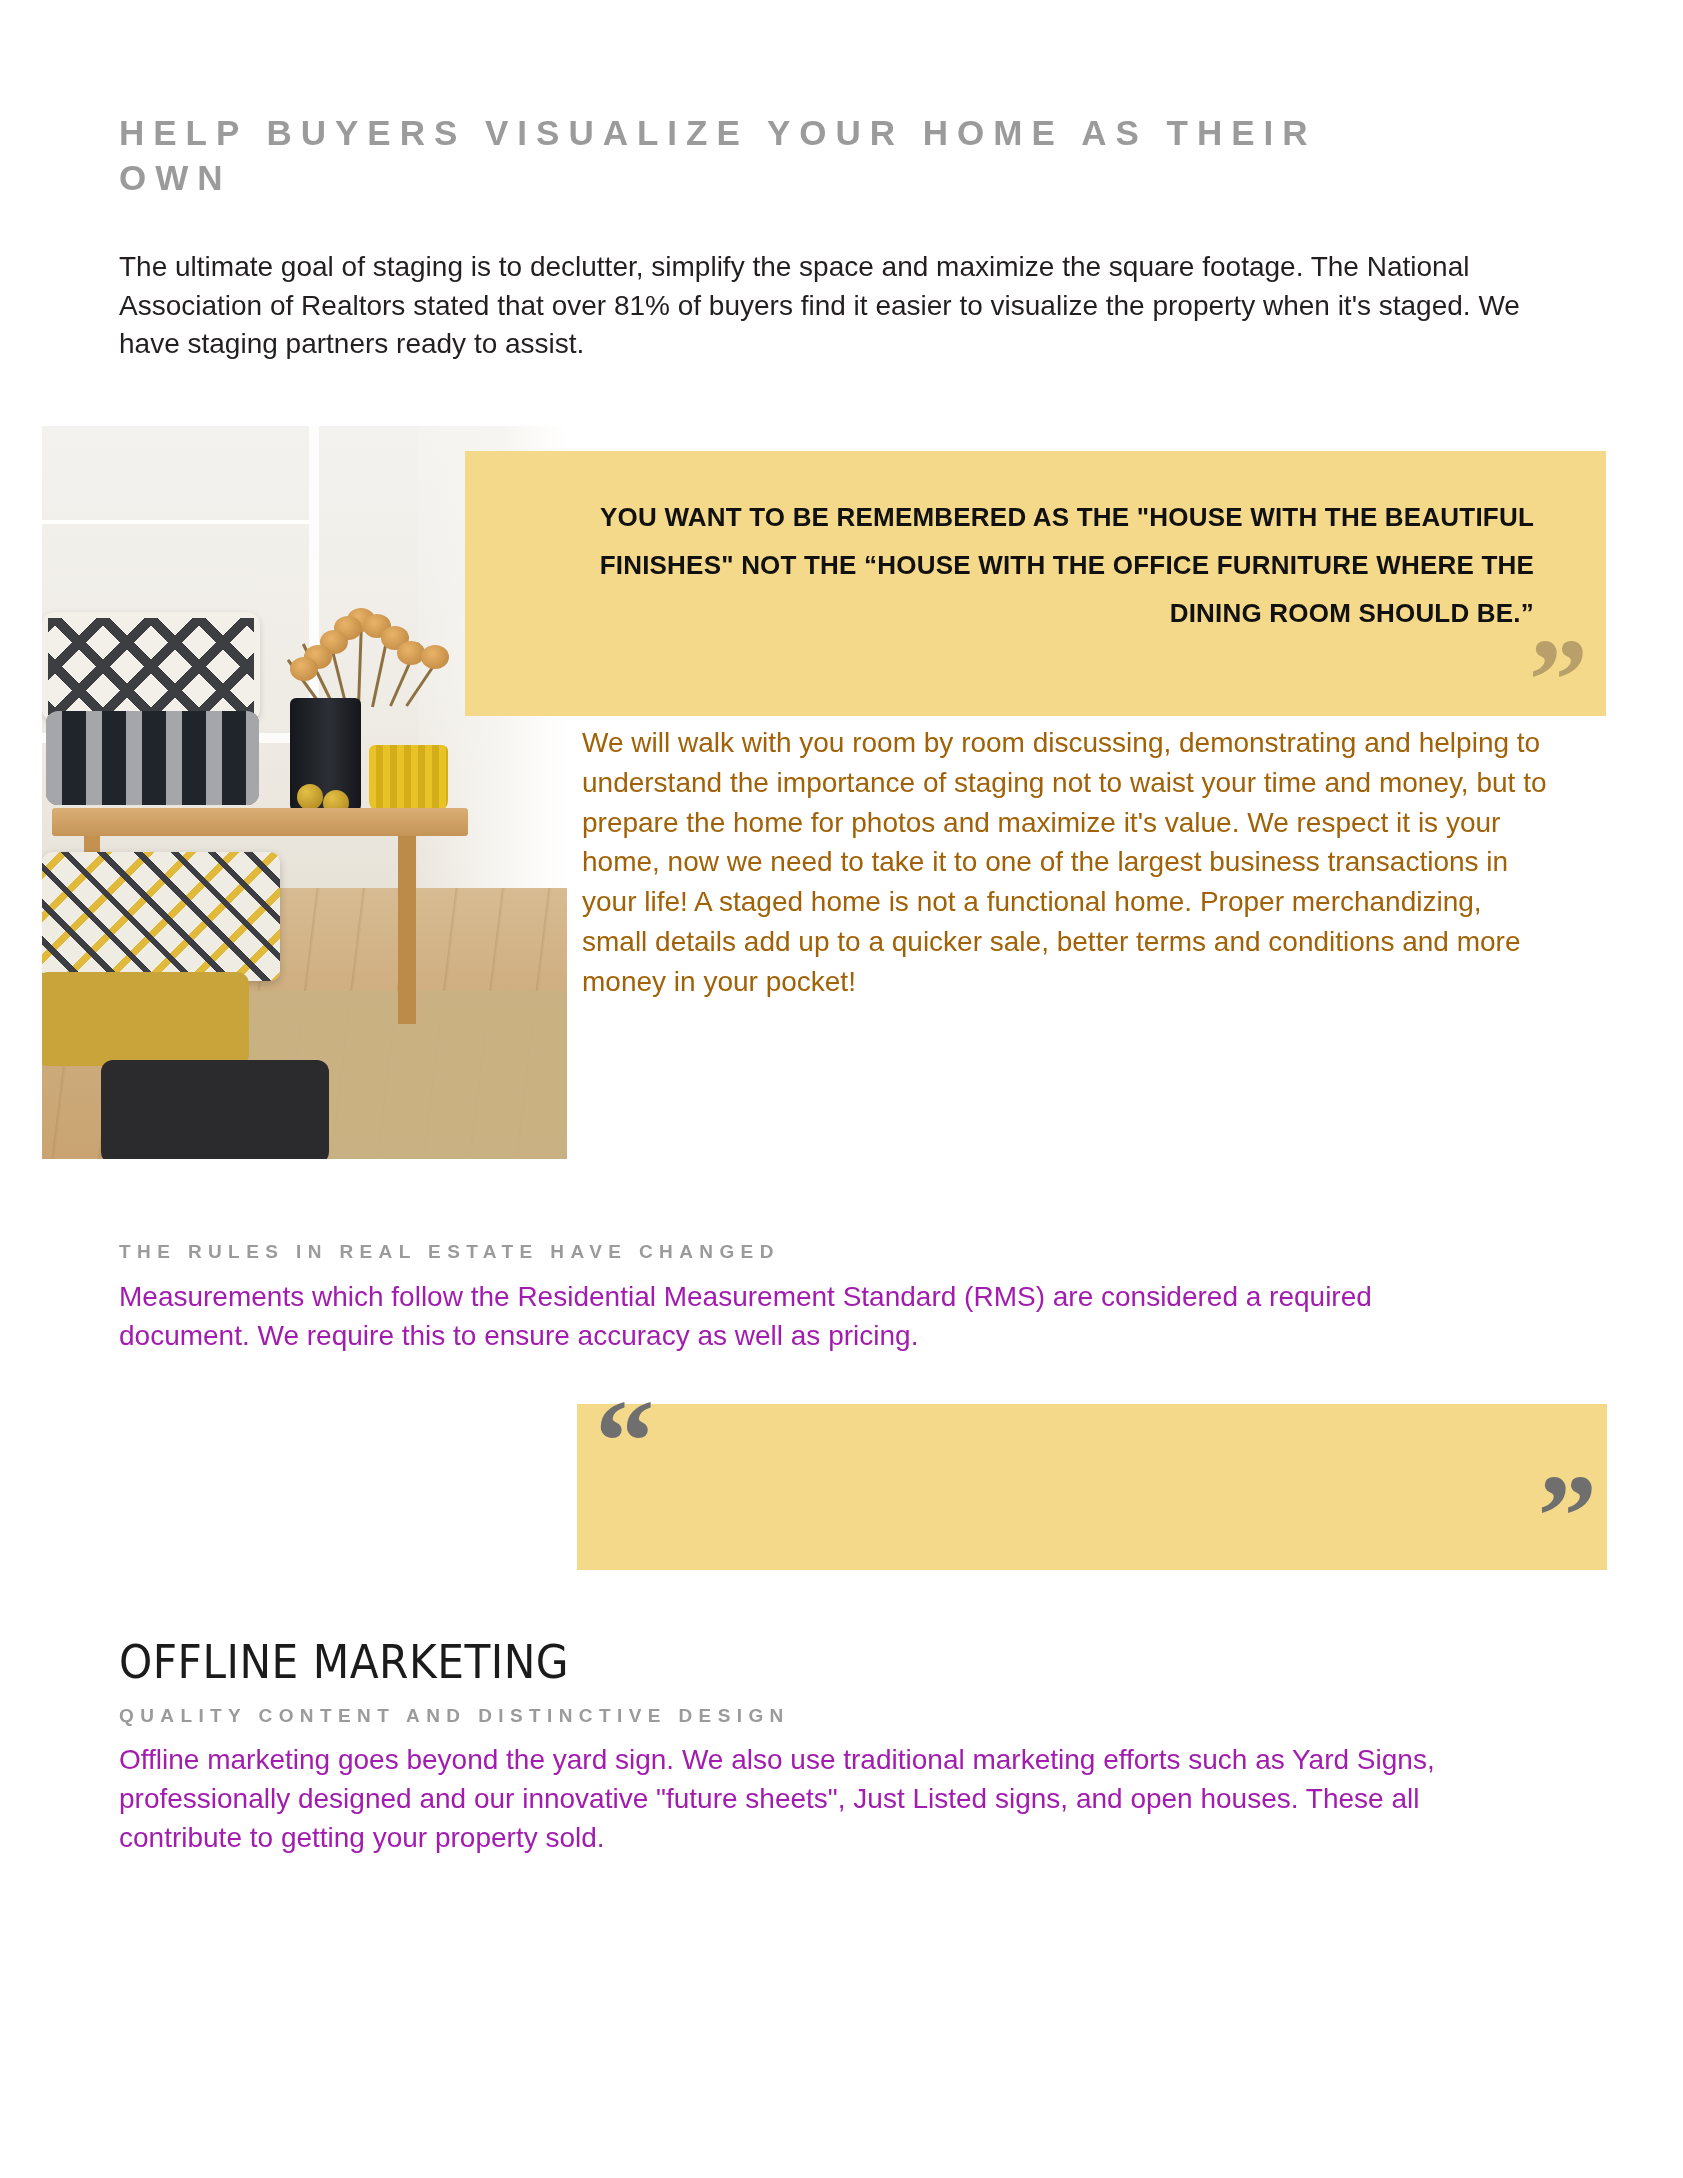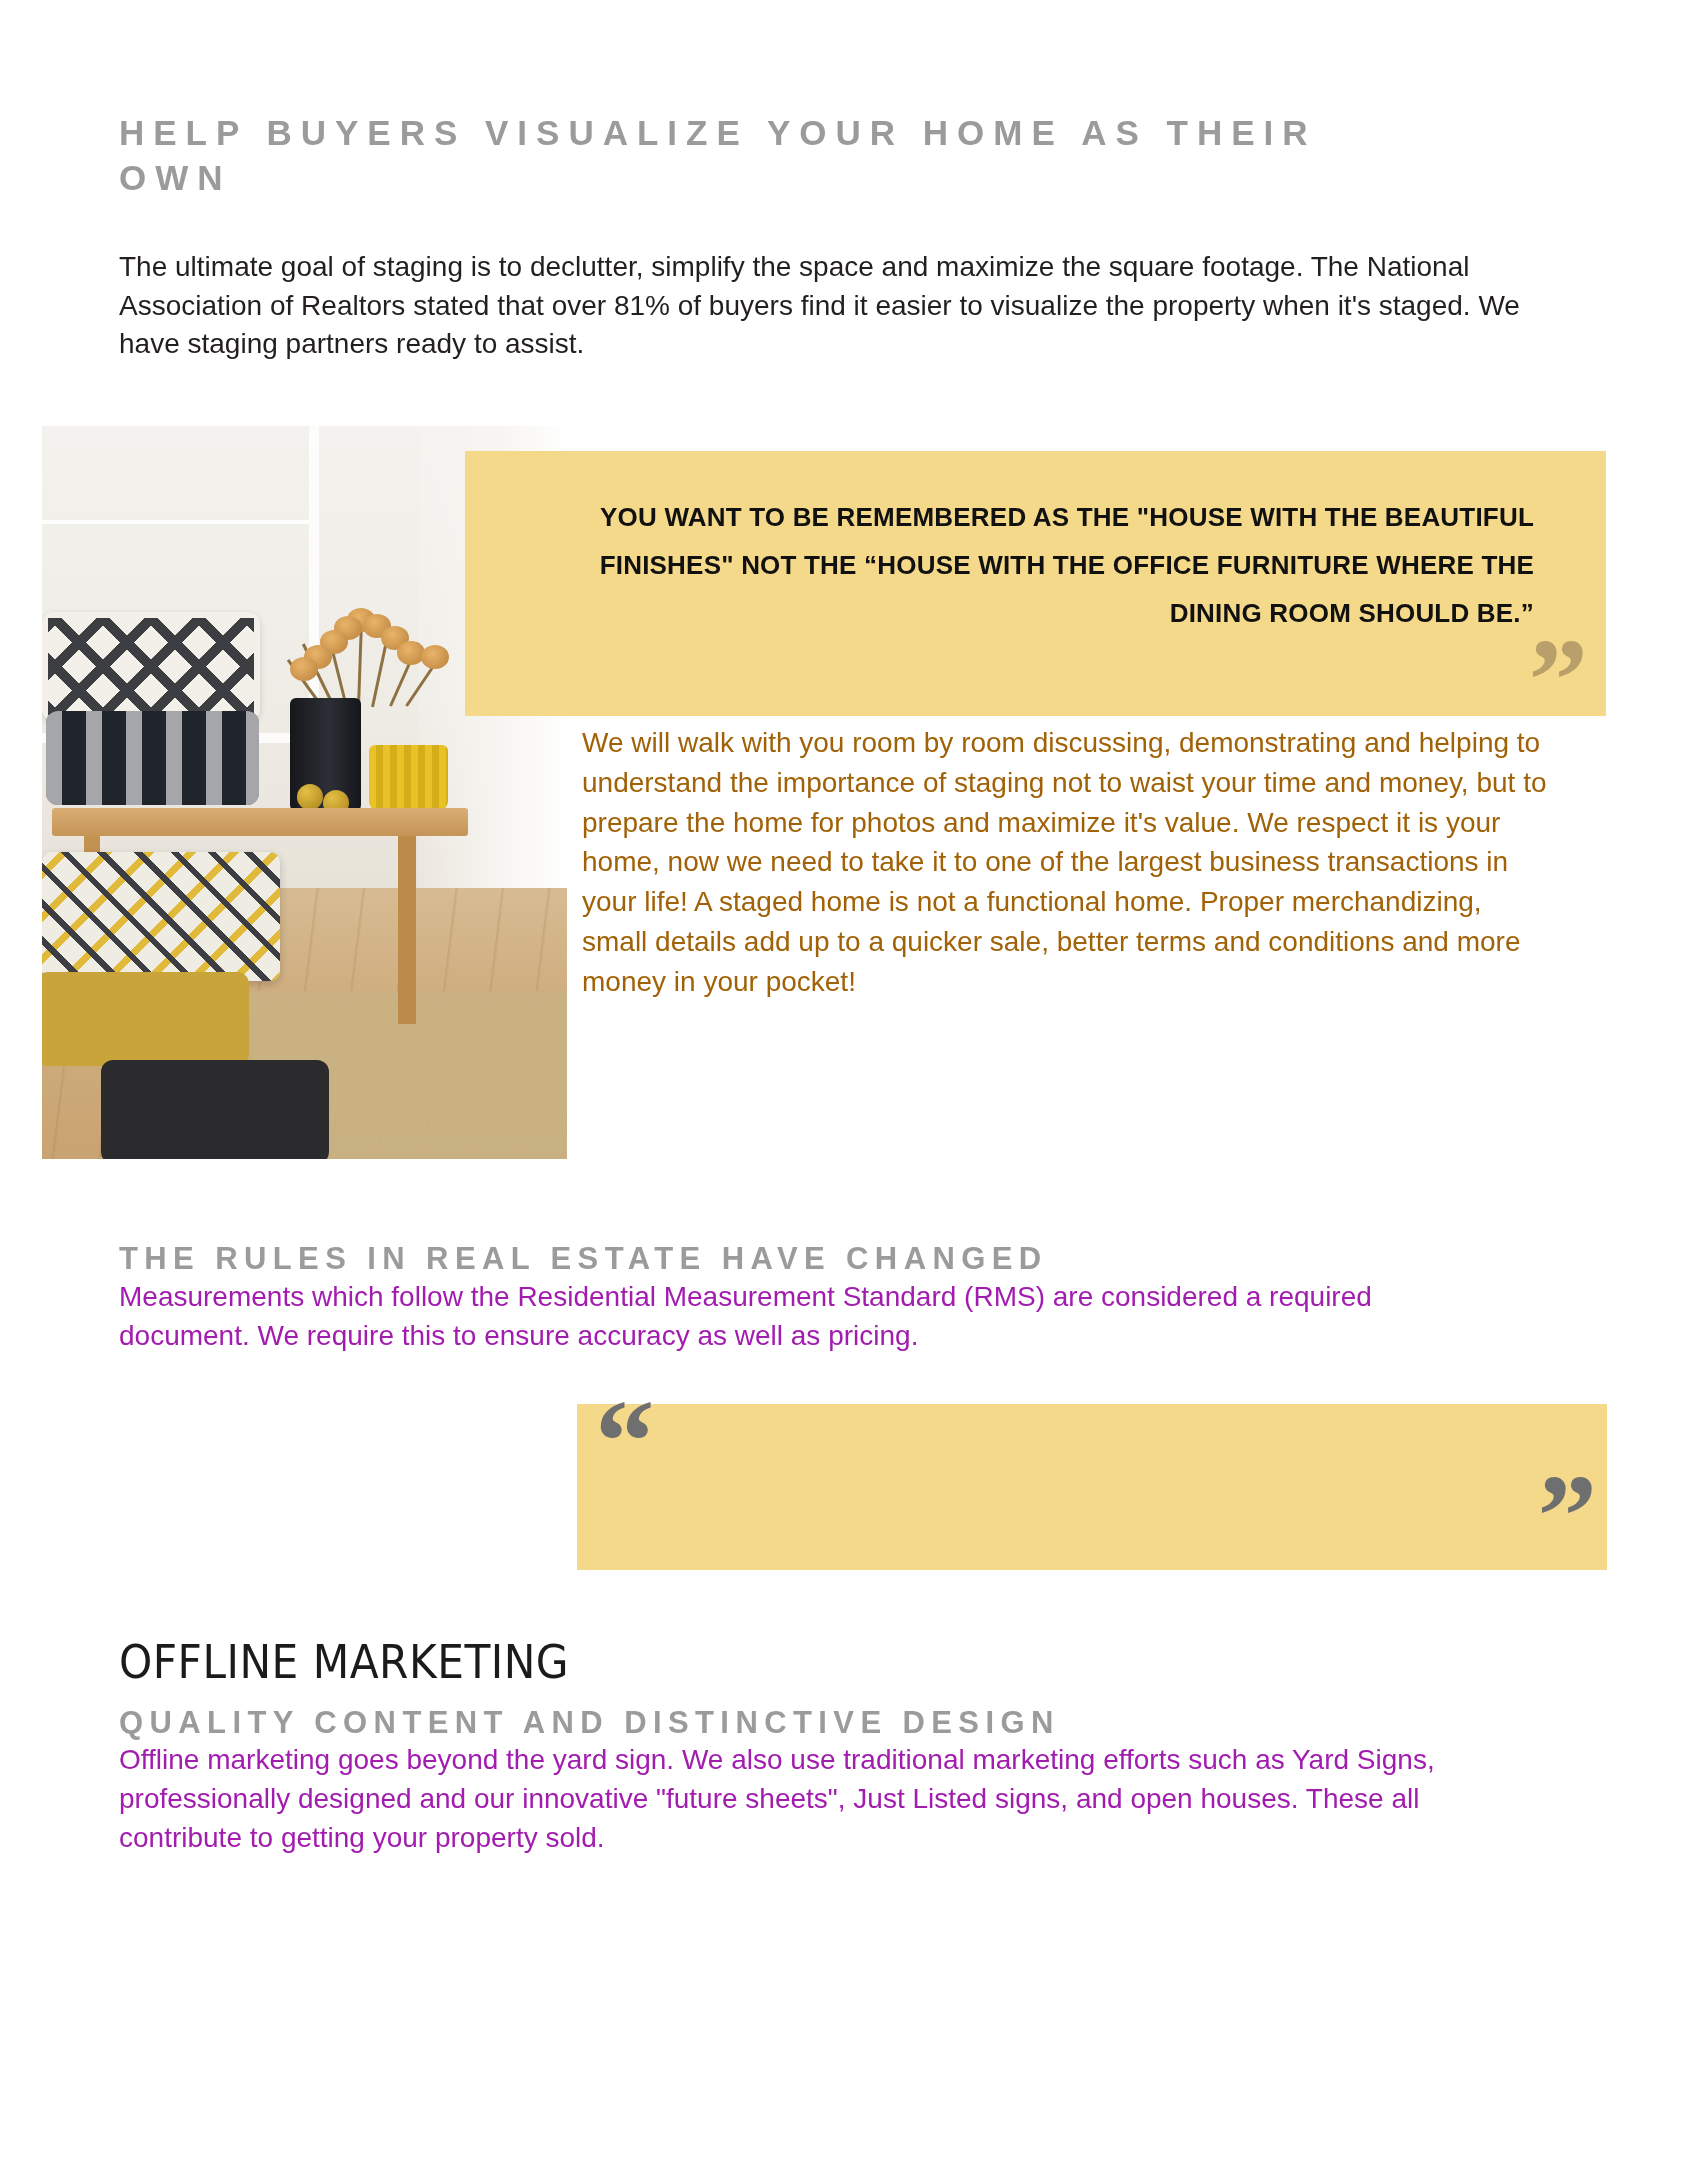--- a/index.html
+++ b/index.html
@@ -276,21 +276,21 @@
     position: absolute;
     font-size: 47px;
     font-weight: normal;
     color: #1b1b1b;
     letter-spacing: 0.5px;
     font-family: "DejaVu Sans", sans-serif;
     font-stretch: condensed;
   }
   .section-sub {
     position: absolute;
-    font-size: 31px;
+    font-size: 19px;
     font-weight: bold;
     letter-spacing: 6.4px;
     color: #9b9b9b;
     text-transform: uppercase;
   }
   .section-body {
     position: absolute;
     font-size: 28px;
     line-height: 1.4;
     color: #a21caf;

